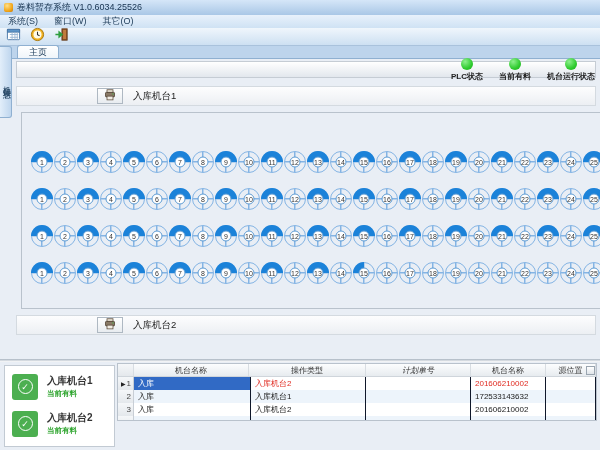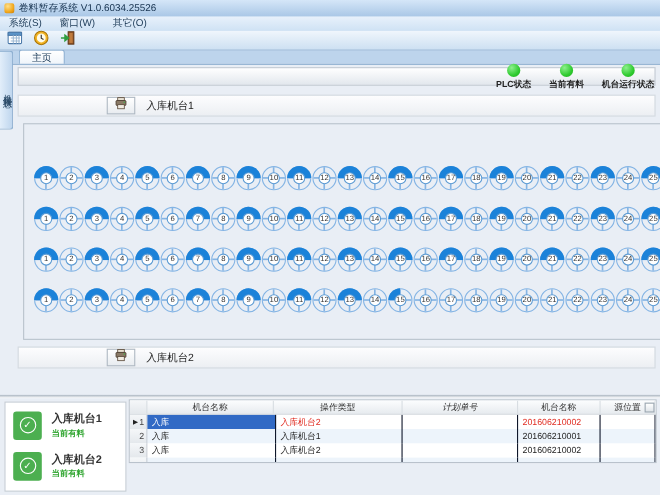--- a/index.html
+++ b/index.html
@@ -702,21 +702,21 @@
             <div class="gcell text-red" style="width: 115px;">入库机台2</div>
             <div class="gcell text-red" style="width: 105px;"></div>
             <div class="gcell text-red" style="width: 75px;">201606210002</div>
             <div class="gcell text-red" style="width: 50px;"></div>
           </div>
           <div class="grid-row alt">
             <div class="gcell rowhdr" style="width: 16px;">2</div>
             <div class="gcell" style="width: 117px;">入库</div>
             <div class="gcell" style="width: 115px;">入库机台1</div>
             <div class="gcell" style="width: 105px;"></div>
-            <div class="gcell" style="width: 75px;">201606210001</div>
+            <div class="gcell" style="width: 75px;">172533143632</div>
             <div class="gcell" style="width: 50px;"></div>
           </div>
           <div class="grid-row">
             <div class="gcell rowhdr" style="width: 16px;">3</div>
             <div class="gcell" style="width: 117px;">入库</div>
             <div class="gcell" style="width: 115px;">入库机台2</div>
             <div class="gcell" style="width: 105px;"></div>
             <div class="gcell" style="width: 75px;">201606210002</div>
             <div class="gcell" style="width: 50px;"></div>
           </div>

